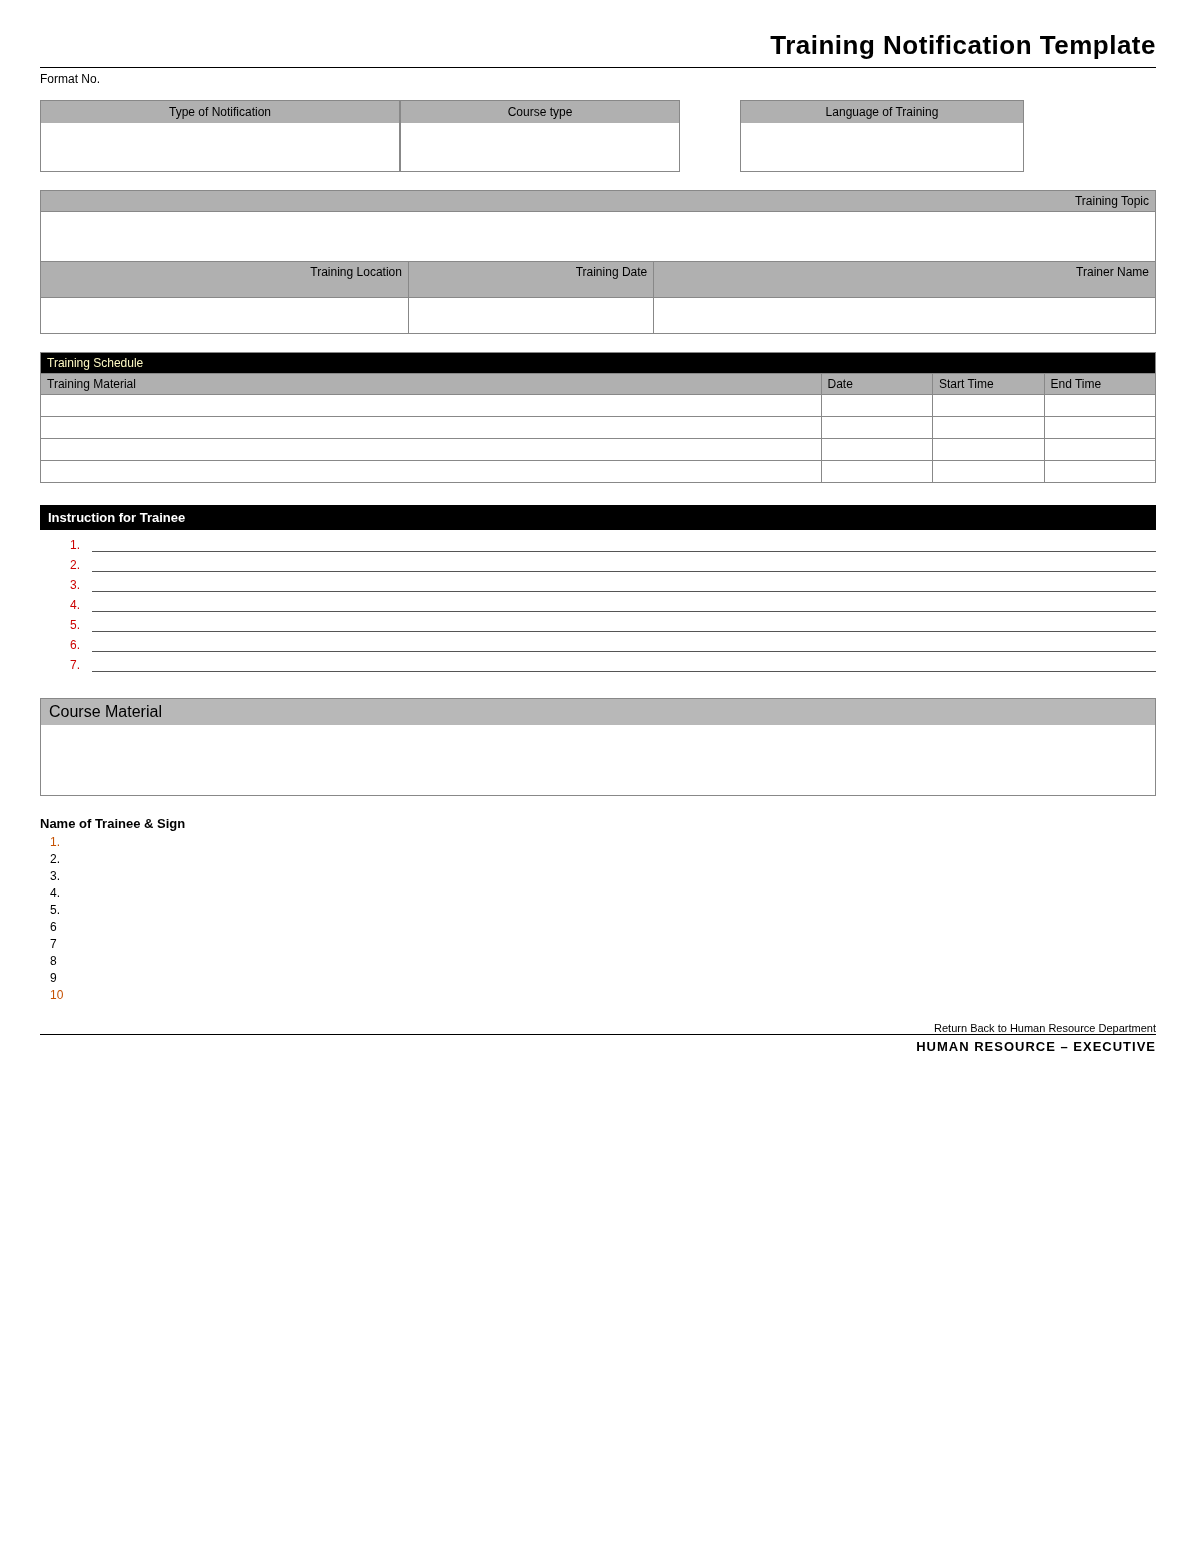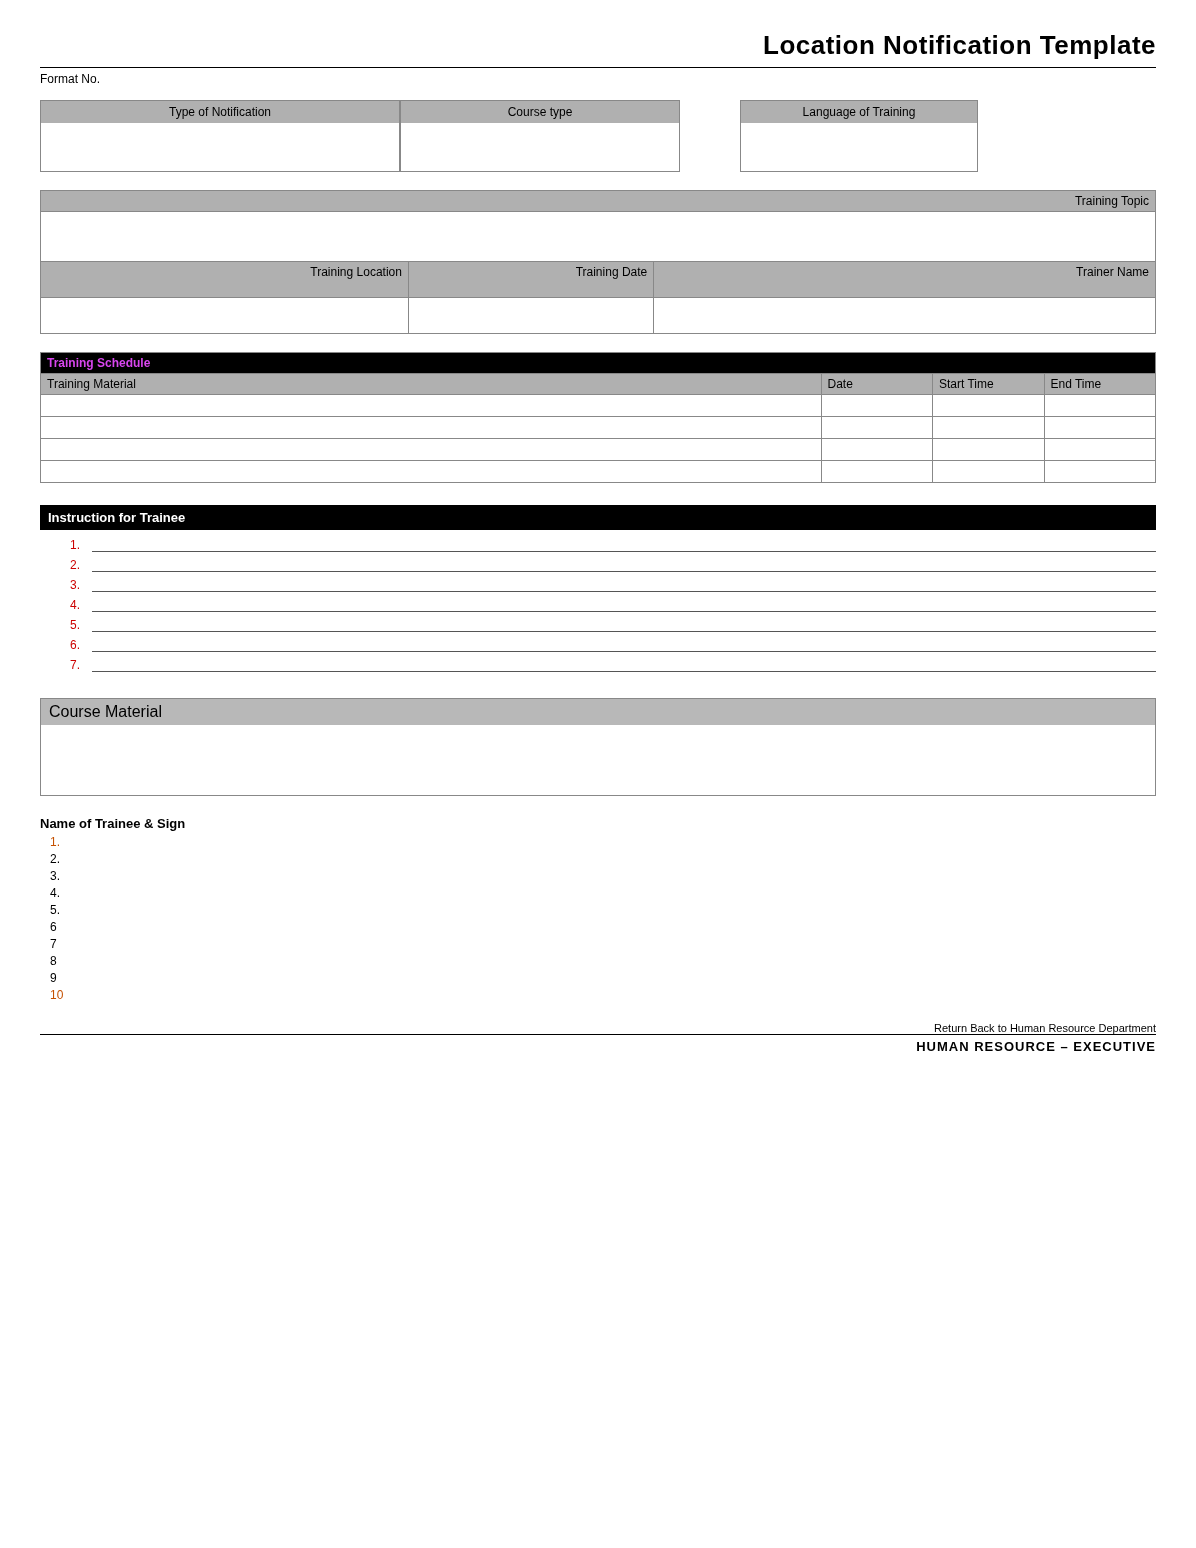--- a/index.html
+++ b/index.html
@@ -56,21 +56,21 @@
 
     .notification-cell {
       width: 360px;
     }
 
     .course-type-cell {
       width: 280px;
     }
 
     .language-cell {
-      width: 238px;
+      width: 284px;
       margin-left: 60px;
     }
 
     .checkbox-row {
       display: flex;
       align-items: center;
       padding: 2px 6px;
       font-size: 12px;
     }
 
@@ -88,22 +88,22 @@
       font-size: 12px;
     }
 
     .cell-header-gray {
       background: #b0b0b0;
       font-weight: normal;
     }
 
     .cell-black {
       background: #000;
-      color: #d946ef;
-      font-weight: bold;
+      color: #fef9c3;
+      font-weight: normal;
     }
 
     .training-topic-value {
       height: 50px;
       vertical-align: top;
     }
 
     .training-location-value {
       height: 36px;
       vertical-align: top;
@@ -254,21 +254,21 @@
       letter-spacing: 1px;
     }
 
     .num-orange {
       color: #c55000;
     }
   </style>
 </head>
 <body>
 
-<div class="page-title">Location Notification Template</div>
+<div class="page-title">Training Notification Template</div>
 <div class="top-line"></div>
 <div class="format-no">Format No.</div>
 
 <div class="top-table">
 
   <div class="top-cell notification-cell">
     <div class="top-cell-header">Type of Notification</div>
   </div>
 
   <div class="top-cell course-type-cell">

